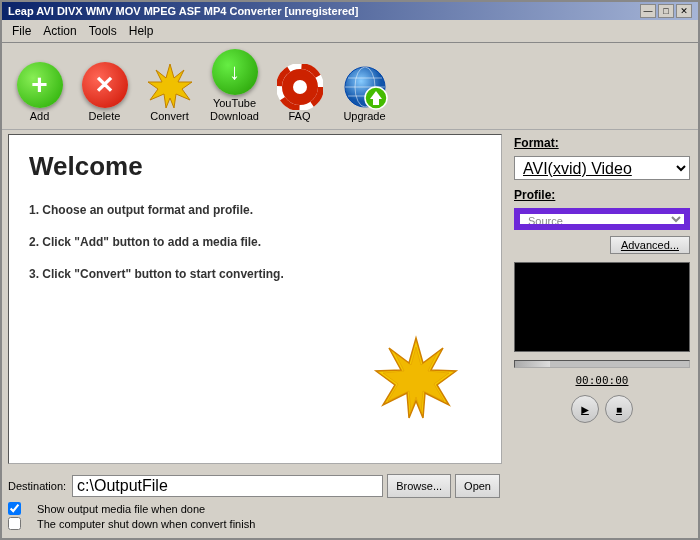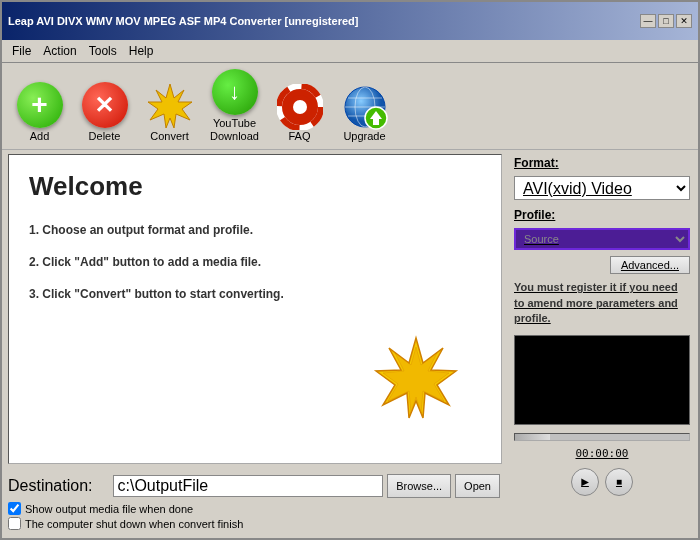--- a/index.html
+++ b/index.html
@@ -22,21 +22,21 @@
       flex-direction: column;
     }
 
     .title-bar {
       background: linear-gradient(to right, #0a246a, #a6b5d7);
       color: white;
       padding: 3px 6px;
       display: flex;
       align-items: center;
       justify-content: space-between;
-      height: 38px;
+      height: 18px;
       flex-shrink: 0;
     }
 
     .title-bar-title {
       font-size: 11px;
       font-weight: bold;
     }
 
     .title-bar-controls {
       display: flex;
@@ -190,22 +190,22 @@
       flex-shrink: 0;
     }
 
     .destination-row {
       display: flex;
       align-items: center;
       margin-bottom: 4px;
     }
 
     .destination-label {
-      font-size: 16px;
-      margin-right: 20px;
+      font-size: 11px;
+      margin-right: 6px;
       white-space: nowrap;
     }
 
     .destination-input {
       flex: 1;
       height: 22px;
       border: 1px solid #888;
       background: white;
       padding: 2px 4px;
       font-size: 16px;
@@ -217,21 +217,21 @@
       margin-left: 4px;
       border: 1px solid #888;
       background: linear-gradient(to bottom, #f0f0f0, #d8d8d8);
       font-size: 11px;
       cursor: pointer;
     }
 
     .checkbox-row {
       display: flex;
       align-items: center;
-      gap: 4px;
+      gap: 16px;
       margin-bottom: 2px;
     }
 
     .checkbox-row label {
       font-size: 11px;
     }
 
     
     .right-panel {
       width: 192px;
@@ -261,22 +261,22 @@
     .profile-label {
       font-size: 12px;
       font-weight: bold;
       margin-top: 4px;
       margin-bottom: 2px;
     }
 
     .profile-select {
       width: 100%;
       height: 22px;
-      border: 2px solid #6d28d9;
-      background: #4c1d95;
+      border: 6px solid #6d28d9;
+      background: #ffffff;
       font-size: 11px;
       padding: 0 4px;
       color: #888;
     }
 
     .advanced-btn {
       align-self: flex-end;
       padding: 2px 10px;
       border: 1px solid #888;
       background: linear-gradient(to bottom, #f0f0f0, #d8d8d8);
@@ -487,21 +487,20 @@
         <option>MPEG Video</option>
       </select>
 
       <div class="profile-label">Profile:</div>
       <select class="profile-select">
         <option>Source</option>
       </select>
 
       <button class="advanced-btn">Advanced...</button>
 
-      <div class="register-text">You must register it if you need to amend more parameters and profile.</div>
 
       <div class="preview-area"></div>
 
       <div class="progress-bar-container">
         <div class="progress-bar-inner"></div>
       </div>
 
       <div class="timecode">00:00:00</div>
 
       <div class="playback-controls">

